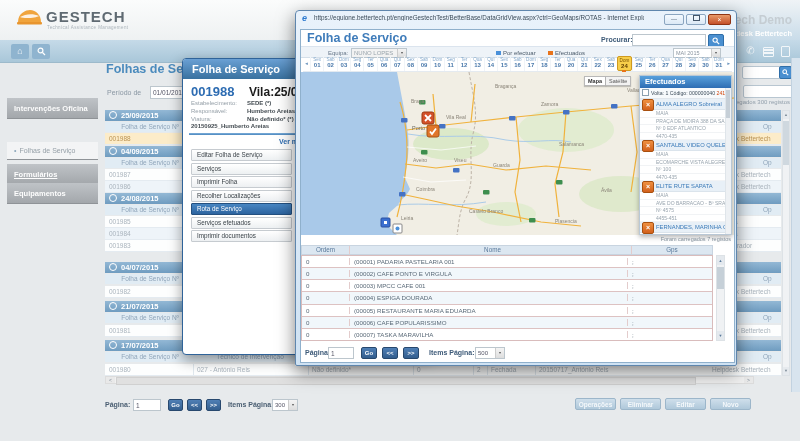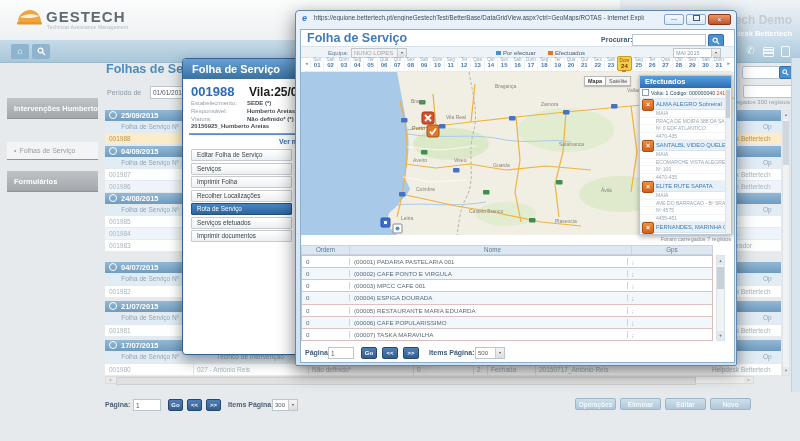--- a/index.html
+++ b/index.html
@@ -170,23 +170,24 @@
 
   <input class="abs searchbox" style="left: 742px; top: 66px; width: 34px; height: 11px;">
   <div class="abs bluebtn-sq" style="left:779px;top:66px;width:11px;height:11px;">
     <svg width="7" height="7" viewBox="0 0 9 9">
         <circle cx="3.5" cy="3.5" r="2.4" fill="none" stroke="#fff" stroke-width="1.3"></circle>
         <line x1="5.5" y1="5.5" x2="8" y2="8" stroke="#fff" stroke-width="1.4"></line>
       </svg>
   </div>
   <input class="abs searchbox" style="left: 743px; top: 85px; width: 45px; height: 11px;">
 
-  <div class="abs side-item" style="top:98px;"><span>Intervenções Humberto</span></div>
+  <div class="abs side-item" style="top:98px;"><span>Intervenções Oficina</span></div>
   <div class="abs side-item sub" style="top:142px;"><s>•</s><span>Folhas de Serviço</span></div>
-  <div class="abs side-item" style="top:171px;"><span>Formulários</span></div>
+  <div class="abs side-item" style="top:164px;text-decoration:underline;"><span>Formulários</span></div>
+  <div class="abs side-item" style="top:183px;"><span>Equipamentos</span></div>
 
   <div class="abs main-title">Folhas de Serviço</div>
   <div class="abs plabel" style="left:107px;top:89px;">Período de</div>
   <input class="abs input" style="left: 150px; top: 86px; width: 62px; height: 13px;" value="01/01/2015">
   <div class="abs" style="left:213px;top:86px;width:10px;height:13px;background:#e8e8e8;border:1px solid #c9c9c9;box-sizing:border-box;"></div>
   <div class="abs recinfo" style="left:640px;top:99px;width:150px;">Foram carregados 300 registos</div>
 
   <div class="abs band" style="top:110px;"><span class="clock"></span><span>25/09/2015</span></div>
   <div class="abs gsub" style="top:122px;">
       <span class="gsub-num">Folha de Serviço Nº</span>

